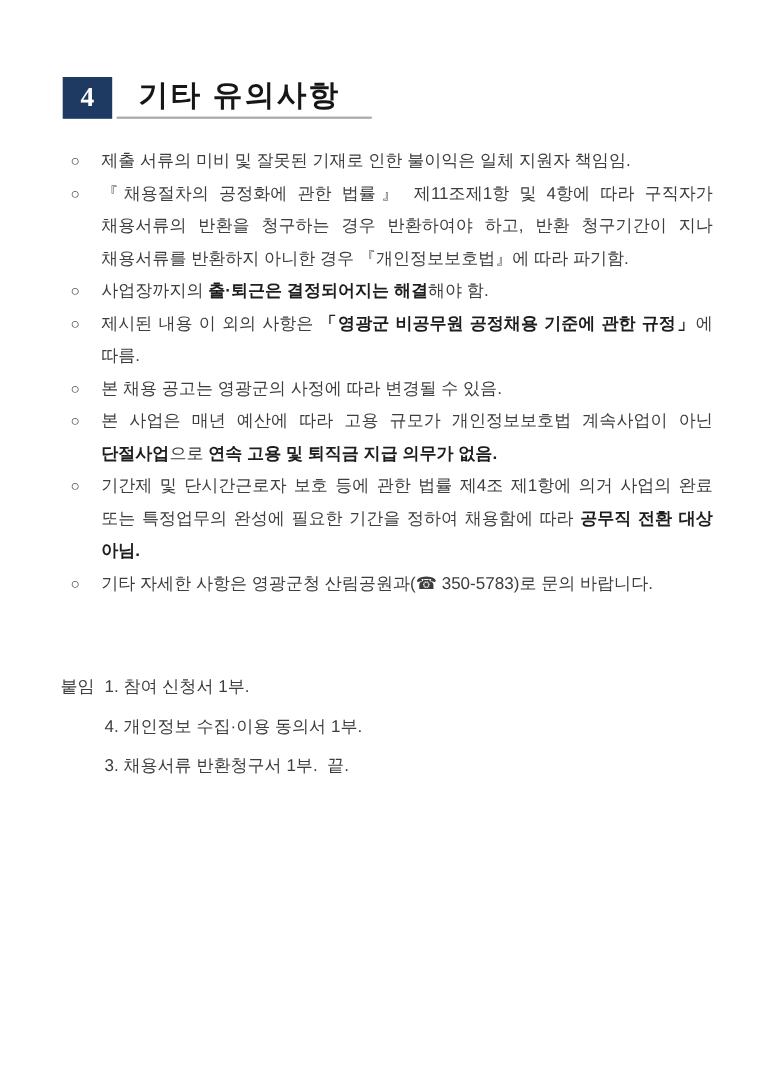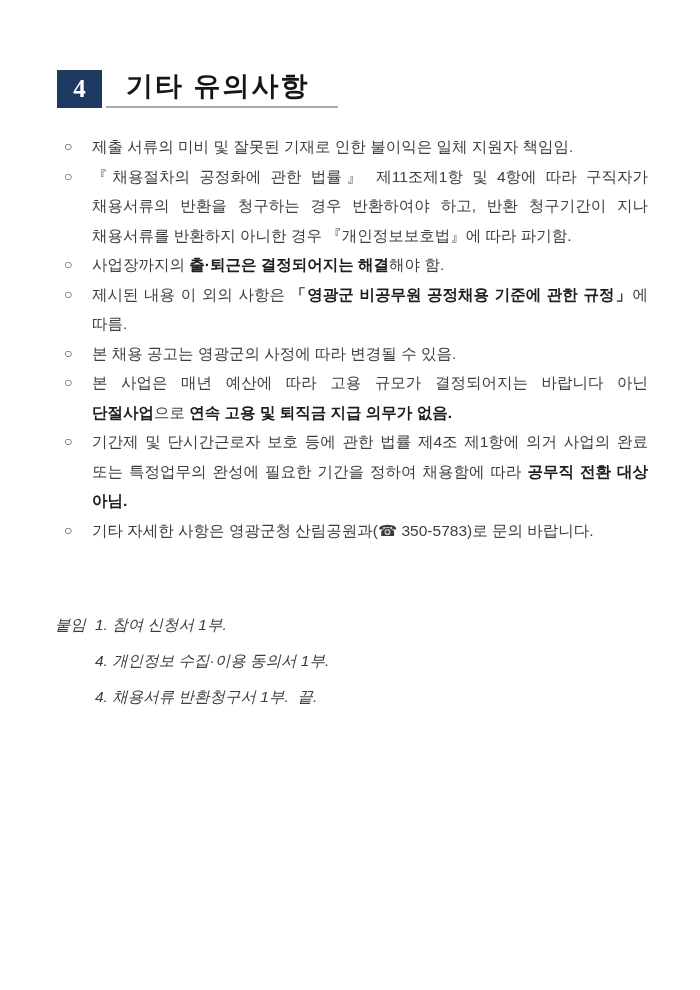--- a/index.html
+++ b/index.html
@@ -86,21 +86,20 @@
 
   
   .attachments {
     margin-top: 62px;
     margin-left: -2px;
     font-size: 15.5px;
   }
   .att-row {
     display: flex;
     line-height: 36px;
-    font-style: italic;
   }
   .att-label {
     flex: 0 0 40px;
     color: #3d3d3d;
   }
   .att-text {
     white-space: pre-wrap;
     color: #3d3d3d;
   }
 </style>
@@ -140,21 +139,21 @@
       <span>제시된 내용 이 외의 사항은 </span><span class="b">「영광군 비공무원 공정채용 기준에 관한 규정」</span><span>에 따름.</span>
     </li>
 
     <li class="bullet">
       <span class="marker">○</span>
       <span>본 채용 공고는 영광군의 사정에 따라 변경될 수 있음.</span>
     </li>
 
     <li class="bullet">
       <span class="marker">○</span>
-      <span>본 사업은 매년 예산에 따라 고용 규모가 결정되어지는 바랍니다 아닌 </span><span class="b">단절사업</span><span>으로 </span><span class="b">연속 고용 및 퇴직금 지급 의무가 없음.</span>
+      <span>본 사업은 매년 예산에 따라 고용 규모가 개인정보보호법 계속사업이 아닌 </span><span class="b">단절사업</span><span>으로 </span><span class="b">연속 고용 및 퇴직금 지급 의무가 없음.</span>
     </li>
 
     <li class="bullet">
       <span class="marker">○</span>
       <span>기간제 및 단시간근로자 보호 등에 관한 법률 제4조 제1항에 의거 사업의 완료 또는 특정업무의 완성에 필요한 기간을 정하여 채용함에 따라 </span><span class="b">공무직 전환 대상 아님.</span>
     </li>
 
     <li class="bullet">
       <span class="marker">○</span>
       <span>기타 자세한 사항은 영광군청 산림공원과(☎ 350-5783)로 문의 바랍니다.</span>
@@ -172,17 +171,17 @@
     </div>
     <div class="att-row">
       <span class="att-label"></span>
       <span class="att-text">4. 개인정보 수집·이용 동의서 1부.</span>
     </div>
     <div class="att-row">
       <span class="att-label"></span>
     </div>
     <div class="att-row">
       <span class="att-label"></span>
-      <span class="att-text">4. 채용서류 반환청구서 1부.  끝.</span>
+      <span class="att-text">3. 채용서류 반환청구서 1부.  끝.</span>
     </div>
   </div>
 
 </div>
 
 </body></html>

